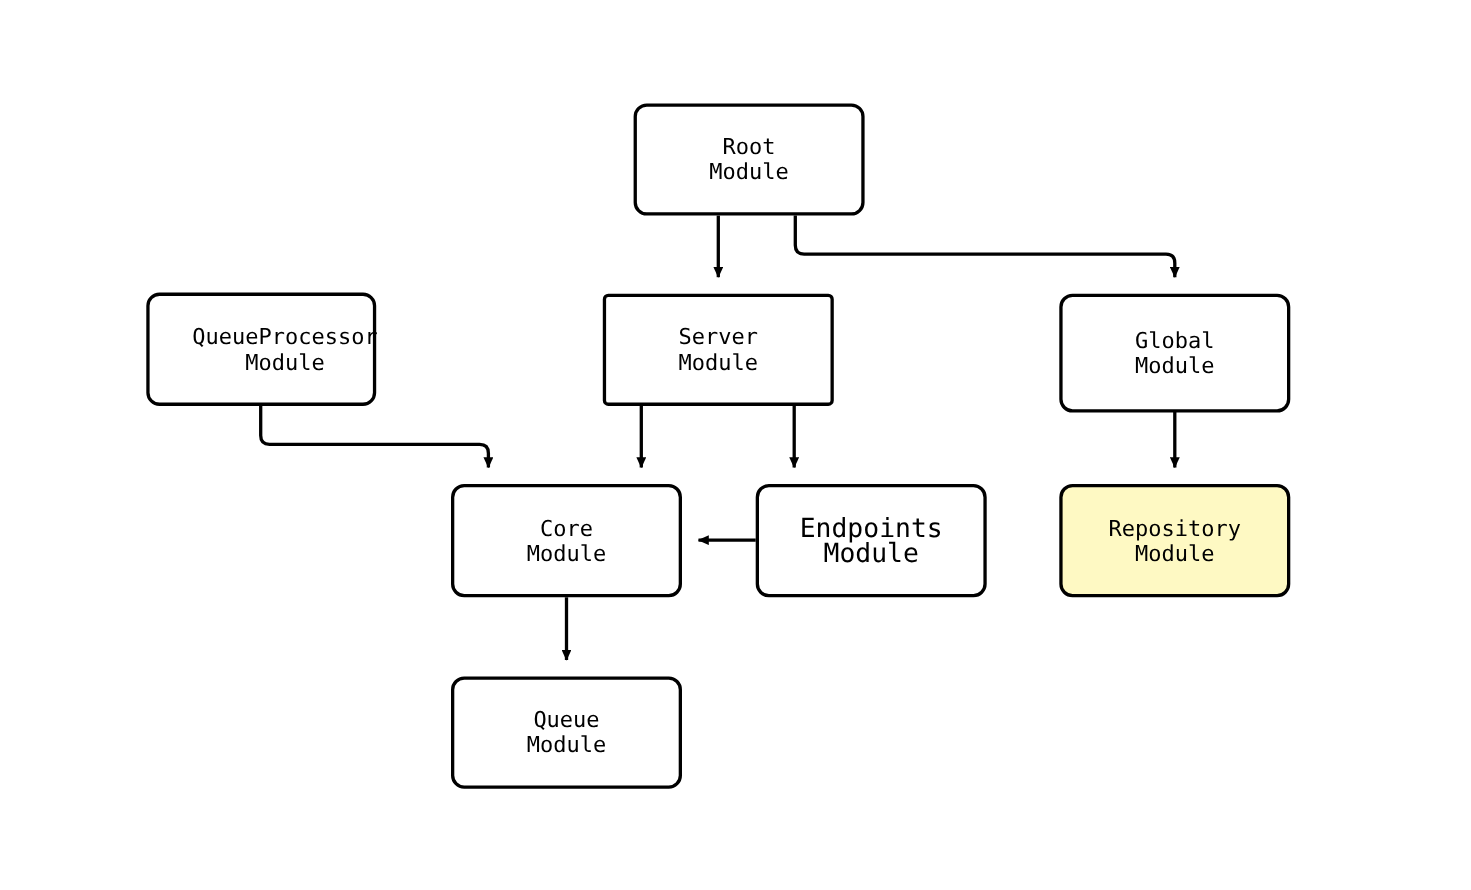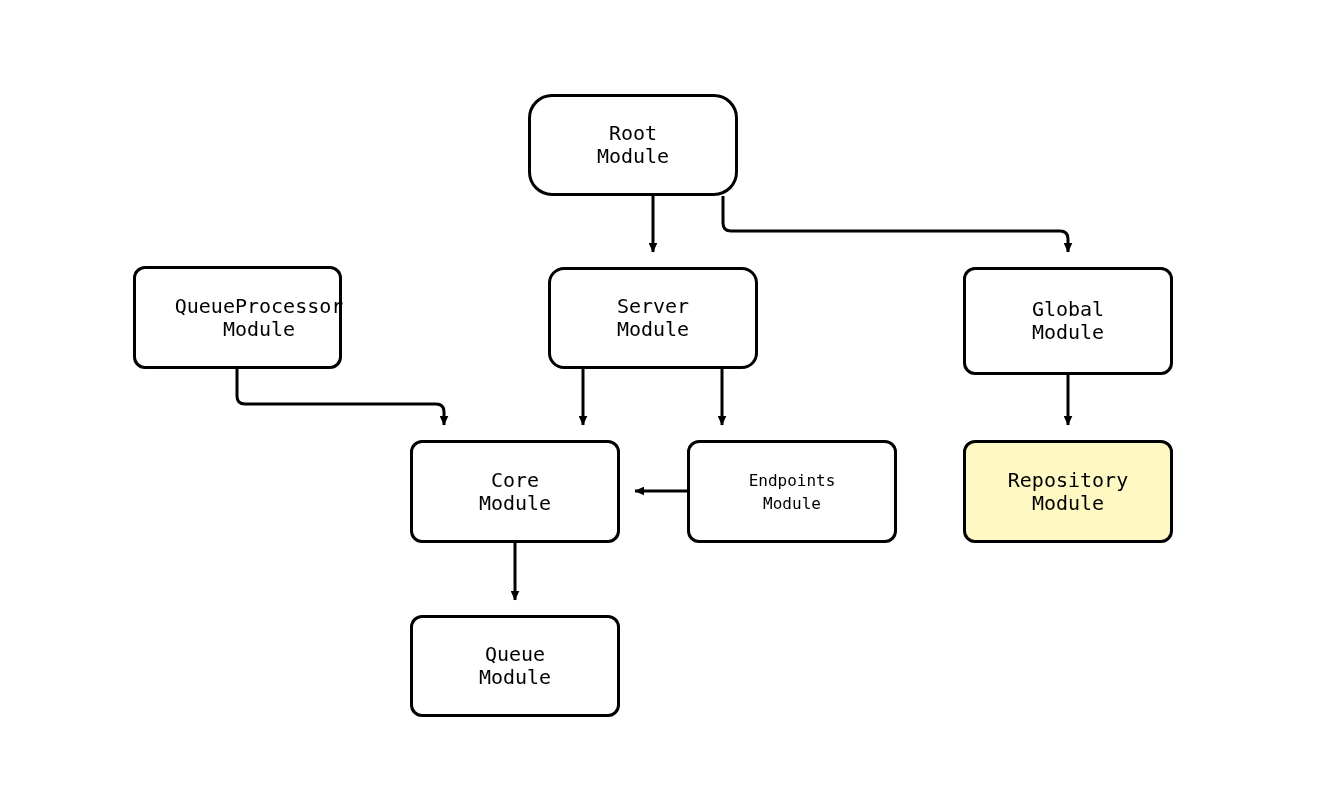--- a/index.html
+++ b/index.html
@@ -68,46 +68,46 @@
 
     <path d="M 237 369 L 237 396 Q 237 404 245 404 L 436 404 Q 444 404 444 412 L 444 425" fill="none" stroke="#000000" stroke-width="3" marker-end="url(#arrowhead)"></path>
 
     <path d="M 687 491 L 635 491" fill="none" stroke="#000000" stroke-width="3" marker-end="url(#arrowhead)"></path>
 
     <path d="M 1068 369 L 1068 425" fill="none" stroke="#000000" stroke-width="3" marker-end="url(#arrowhead)"></path>
 
     <path d="M 515 543 L 515 600" fill="none" stroke="#000000" stroke-width="3" marker-end="url(#arrowhead)"></path>
   </svg>
 
-  <div class="node" style="left: 528px; top: 94px; width: 210px; height: 102px; border-color: rgb(0, 0, 0); border-width: 3px; border-radius: 24px; background: rgb(255, 255, 255); font-size: 20px;">
+  <div class="node" style="left: 576px; top: 94px; width: 210px; height: 102px; border-color: rgb(0, 0, 0); border-width: 3px; border-radius: 12px; background: rgb(255, 255, 255); font-size: 20px;">
     <span class="label-line">Root</span>
     <span class="label-line">Module</span>
   </div>
 
   <div class="node" style="left: 133px; top: 266px; width: 209px; height: 103px; border-color: rgb(0, 0, 0); border-width: 3px; border-radius: 12px; background: rgb(255, 255, 255); font-size: 20px; padding-left: 43px;">
     <span class="label-line">QueueProcessor</span>
     <span class="label-line">Module</span>
   </div>
 
-  <div class="node" style="left: 548px; top: 267px; width: 210px; height: 102px; border-color: rgb(0, 0, 0); border-width: 3px; border-radius: 16px; background: rgb(255, 255, 255); font-size: 20px;">
+  <div class="node" style="left: 548px; top: 267px; width: 210px; height: 102px; border-color: rgb(0, 0, 0); border-width: 3px; border-radius: 5px; background: rgb(255, 255, 255); font-size: 20px;">
     <span class="label-line">Server</span>
     <span class="label-line">Module</span>
   </div>
 
   <div class="node" style="left: 963px; top: 267px; width: 210px; height: 108px; border-color: rgb(0, 0, 0); border-width: 3px; border-radius: 12px; background: rgb(255, 255, 255); font-size: 20px;">
     <span class="label-line">Global</span>
     <span class="label-line">Module</span>
   </div>
 
   <div class="node" style="left: 410px; top: 440px; width: 210px; height: 103px; border-color: rgb(0, 0, 0); border-width: 3px; border-radius: 12px; background: rgb(255, 255, 255); font-size: 20px; text-align: center;">
     <span class="label-line">Core</span>
     <span class="label-line">Module</span>
   </div>
 
-  <div class="node" style="left: 687px; top: 440px; width: 210px; height: 103px; border-color: rgb(0, 0, 0); border-width: 3px; border-radius: 12px; background: rgb(255, 255, 255); font-size: 16px;">
+  <div class="node" style="left: 687px; top: 440px; width: 210px; height: 103px; border-color: rgb(0, 0, 0); border-width: 3px; border-radius: 12px; background: rgb(255, 255, 255); font-size: 24px;">
     <span class="label-line">Endpoints</span>
     <span class="label-line">Module</span>
   </div>
 
   <div class="node" style="left: 963px; top: 440px; width: 210px; height: 103px; border-color: rgb(0, 0, 0); border-width: 3px; border-radius: 12px; background: #fef9c3; font-size: 20px;">
     <span class="label-line">Repository</span>
     <span class="label-line">Module</span>
   </div>
 
   <div class="node" style="left: 410px; top: 615px; width: 210px; height: 102px; border-color: rgb(0, 0, 0); border-width: 3px; border-radius: 12px; background: rgb(255, 255, 255); font-size: 20px;">

